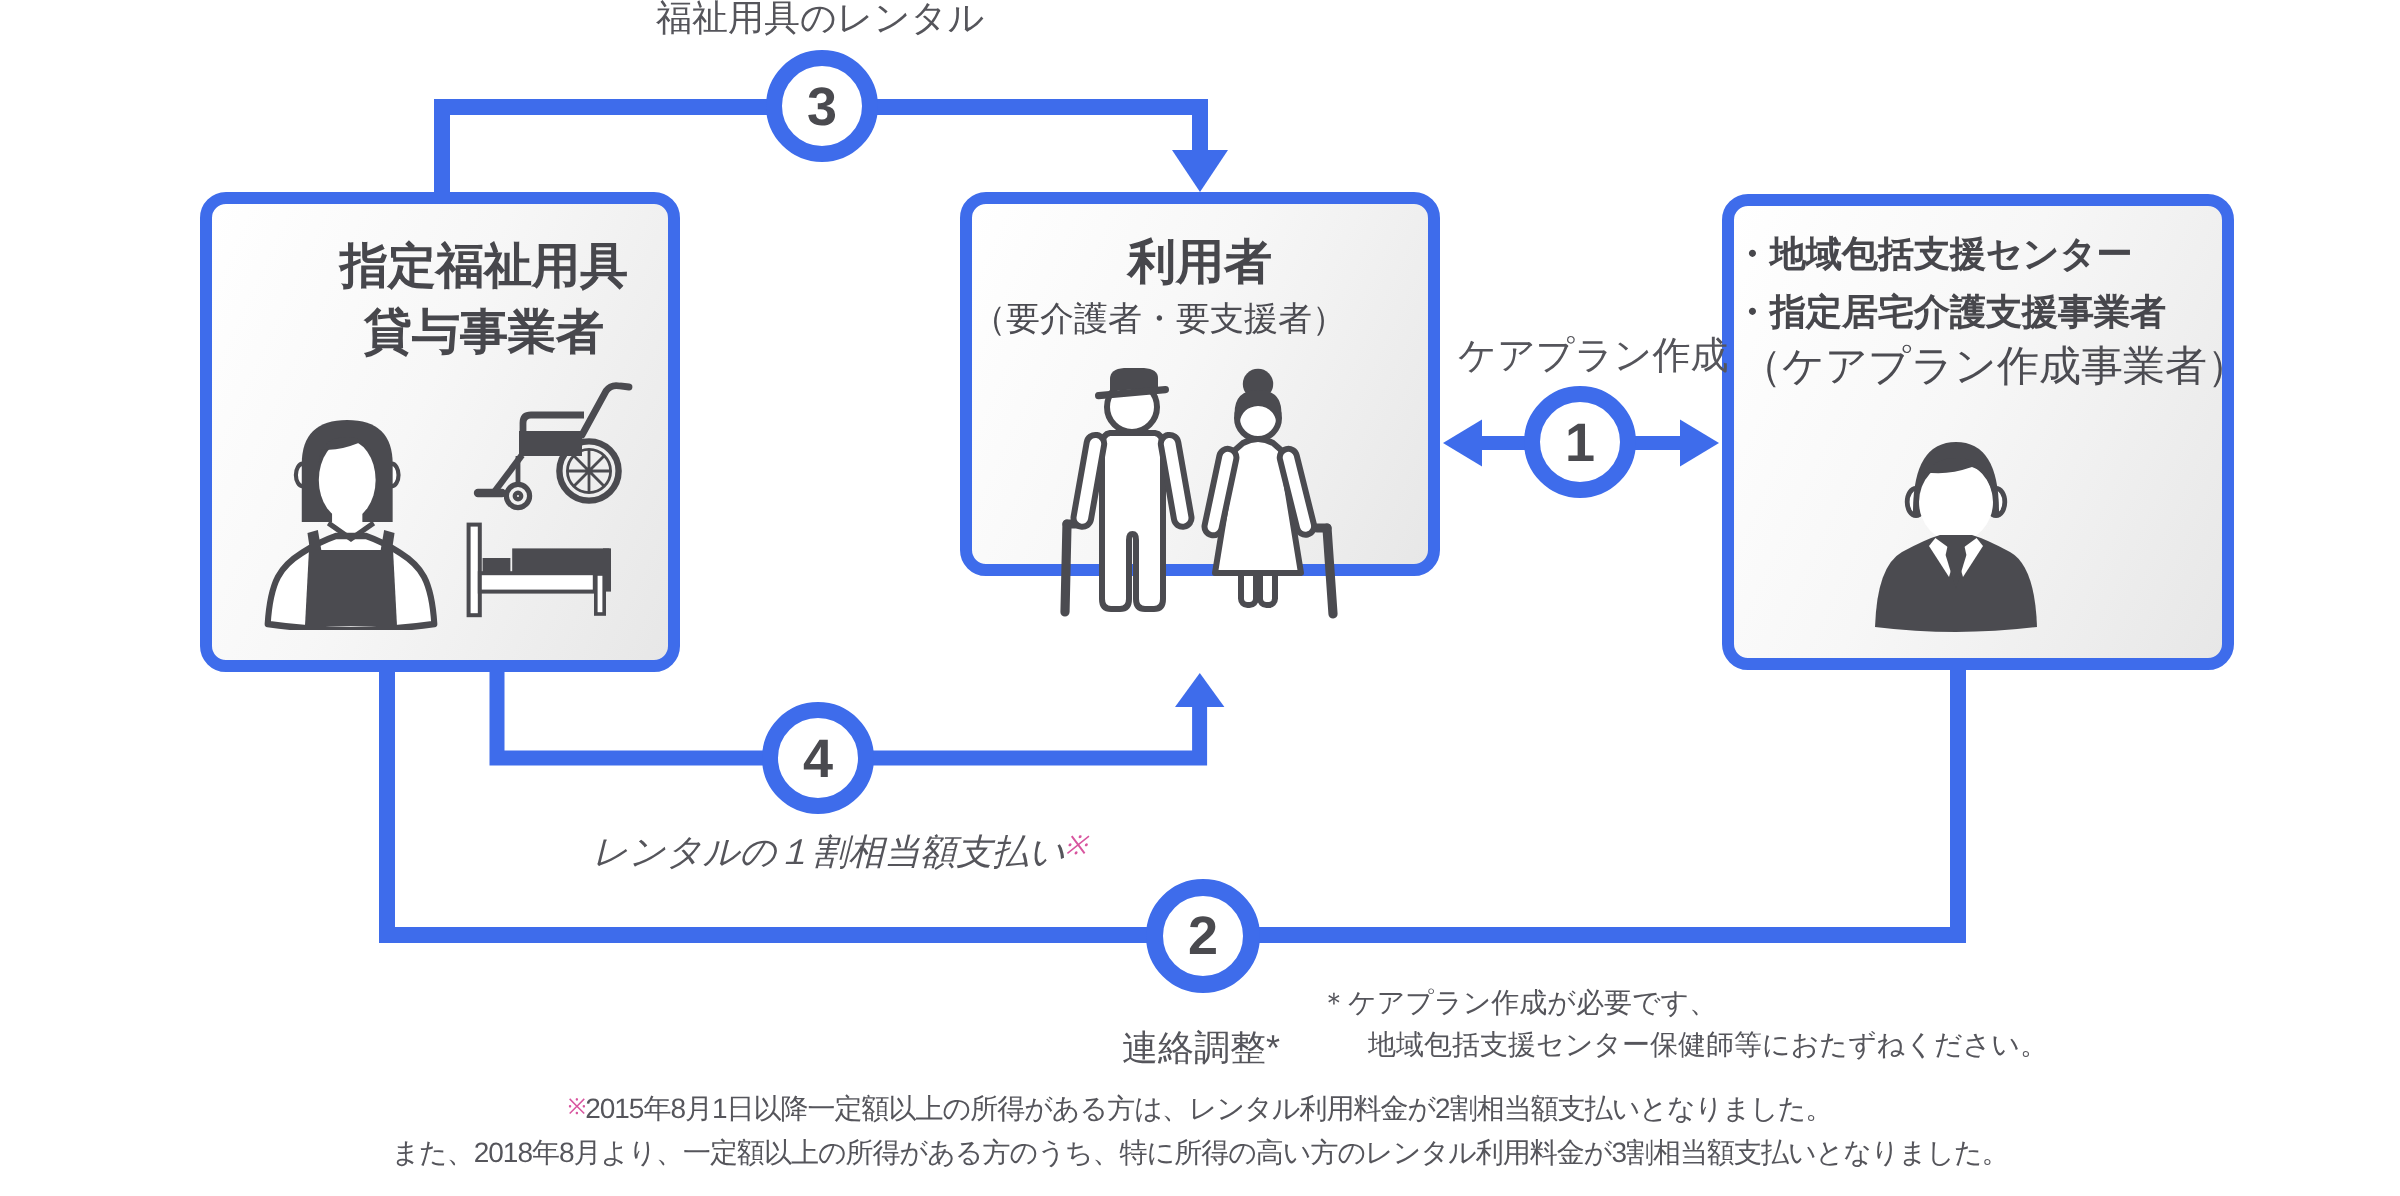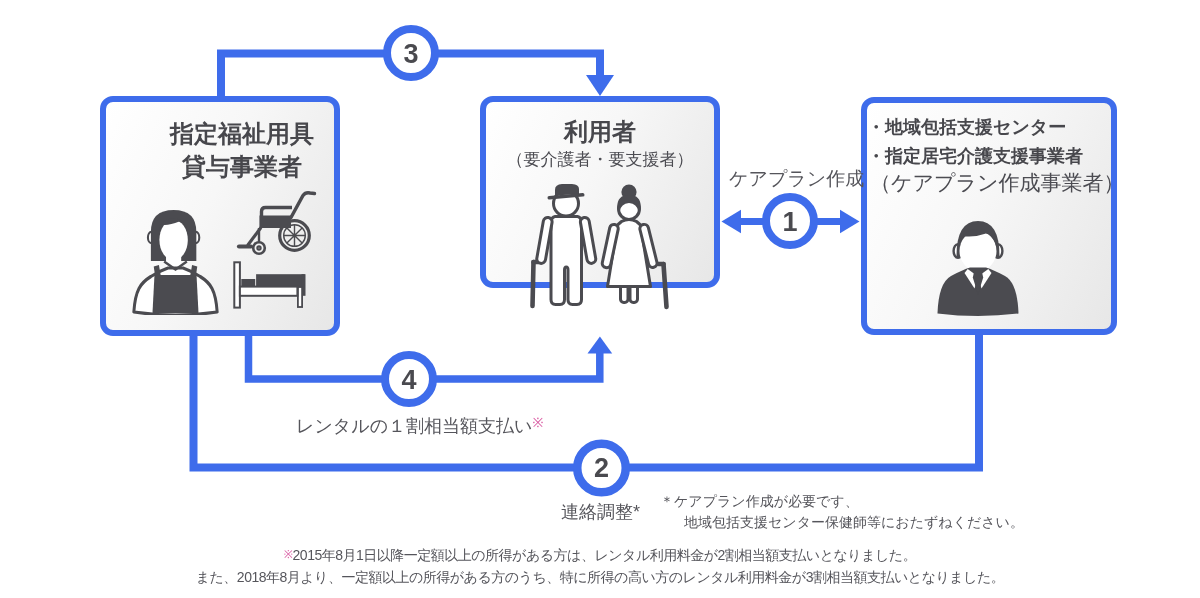--- a/index.html
+++ b/index.html
@@ -38,21 +38,21 @@
   <text x="409" y="388.5" text-anchor="middle" class="num" font-size="27">4</text>
   <text x="601.5" y="477" text-anchor="middle" class="num" font-size="27">2</text>
 </svg>
 
 <div class="box" id="box1">
   <div class="t1" style="top:15px; line-height:33px;padding-left:44px;">指定福祉用具<br>貸与事業者</div>
 </div>
 
 <div class="box" id="box2">
   <div class="t1" style="top:18px;">利用者</div>
-  <div style="position:absolute; top:46px; width:100%; text-align:center; font-size:17px; color:#4c4c52;">（要介護者・要支援者）</div>
+  <div style="position:absolute; top:46px; width:100%; font-size:17px; color:#4c4c52;">（要介護者・要支援者）</div>
 </div>
 
 <div class="box" id="box3">
   <div style="position:absolute; left:0px; top:10px; font-size:18px; font-weight:bold; color:#47474c; line-height:29px; white-space:nowrap;">・地域包括支援センター<br>・指定居宅介護支援事業者</div>
   <div style="position:absolute; left:3px; top:66px; font-size:21px; color:#4c4c52; white-space:nowrap;">（ケアプラン作成事業者）</div>
 </div>
 
 <svg class="abs" style="left:131px; top:205px;" width="89" height="110" viewBox="0 0 94 110" preserveAspectRatio="none">
   <ellipse cx="21.5" cy="32.5" rx="3.6" ry="5.6" fill="#fff" stroke="#4b4b50" stroke-width="2.2"></ellipse>
   <ellipse cx="68.5" cy="32.5" rx="3.6" ry="5.6" fill="#fff" stroke="#4b4b50" stroke-width="2.2"></ellipse>
@@ -132,20 +132,21 @@
   <ellipse cx="61" cy="31" rx="4.4" ry="6.8" fill="#fff" stroke="#4b4b50" stroke-width="2.4"></ellipse>
   <path d="M19.5 36 Q19.5 1 41 1 Q62.5 1 62.5 36 L62.5 38 L19.5 38 Z" fill="#4b4b50"></path>
   <ellipse cx="41" cy="31" rx="18.5" ry="20" fill="#fff"></ellipse>
   <path d="M23 28 Q23.5 8 43 9 Q59.5 10.5 60 31 Q58 16 49 13.5 Q36 18 25.5 16 Q23.5 21 23 28 Z" fill="#4b4b50"></path>
   <path d="M0.5 93.5 Q1.5 63 14 56 Q26 49.5 33 47.5 L49 47.5 Q56 49.5 68 56 Q80.5 63 81.5 93.5 Q41 98.5 0.5 93.5 Z" fill="#4b4b50"></path>
   <path d="M30.7 49 L41 56.5 L37.5 68.5 L27.5 53 Z" fill="#fff"></path>
   <path d="M51.3 49 L41 56.5 L44.5 68.5 L54.5 53 Z" fill="#fff"></path>
   <path d="M37 52 L45 52 L46.2 57.5 L41 74.5 L35.8 57.5 Z" fill="#4b4b50"></path>
 </svg>
 
+<div class="lbl" style="left:328px; top:-1px; font-size:18px; line-height:20px;">福祉用具のレンタル</div>
 <div class="lbl" style="left:729px; top:168px; font-size:19px; line-height:21px;">ケアプラン作成</div>
-<div class="lbl" style="left:296px; top:413px; font-size:18px; line-height:20px;">レンタルの１割相当額支払い<span class="pink" style="font-size:13px; vertical-align:5px;">※</span></div>
-<div class="lbl" style="left:561px; top:502px; font-size:18px; line-height:20px;">連絡調整*</div>
+<div class="lbl" style="left:296px; top:413px; font-size:18px; line-height:20px;font-style:italic;">レンタルの１割相当額支払い<span class="pink" style="font-size:13px; vertical-align:5px;">※</span></div>
+<div class="lbl" style="left:561px; top:514px; font-size:18px; line-height:20px;">連絡調整*</div>
 <div class="lbl" style="left:660px; top:491px; font-size:14px; line-height:21px;">＊ケアプラン作成が必要です、</div>
 <div class="lbl" style="left:664px; top:512px; font-size:14px; line-height:21px;margin-left:20px;">地域包括支援センター保健師等におたずねください。</div>
 <div class="lbl" style="left:0; top:544px; width:1200px; text-align:center; font-size:14px; letter-spacing:-0.5px; line-height:21.5px;"><span class="pink" style="font-size:11px; vertical-align:2px;">※</span>2015年8月1日以降一定額以上の所得がある方は、レンタル利用料金が2割相当額支払いとなりました。<br>また、2018年8月より、一定額以上の所得がある方のうち、特に所得の高い方のレンタル利用料金が3割相当額支払いとなりました。</div>
 
 </div>
 
 </body></html>

